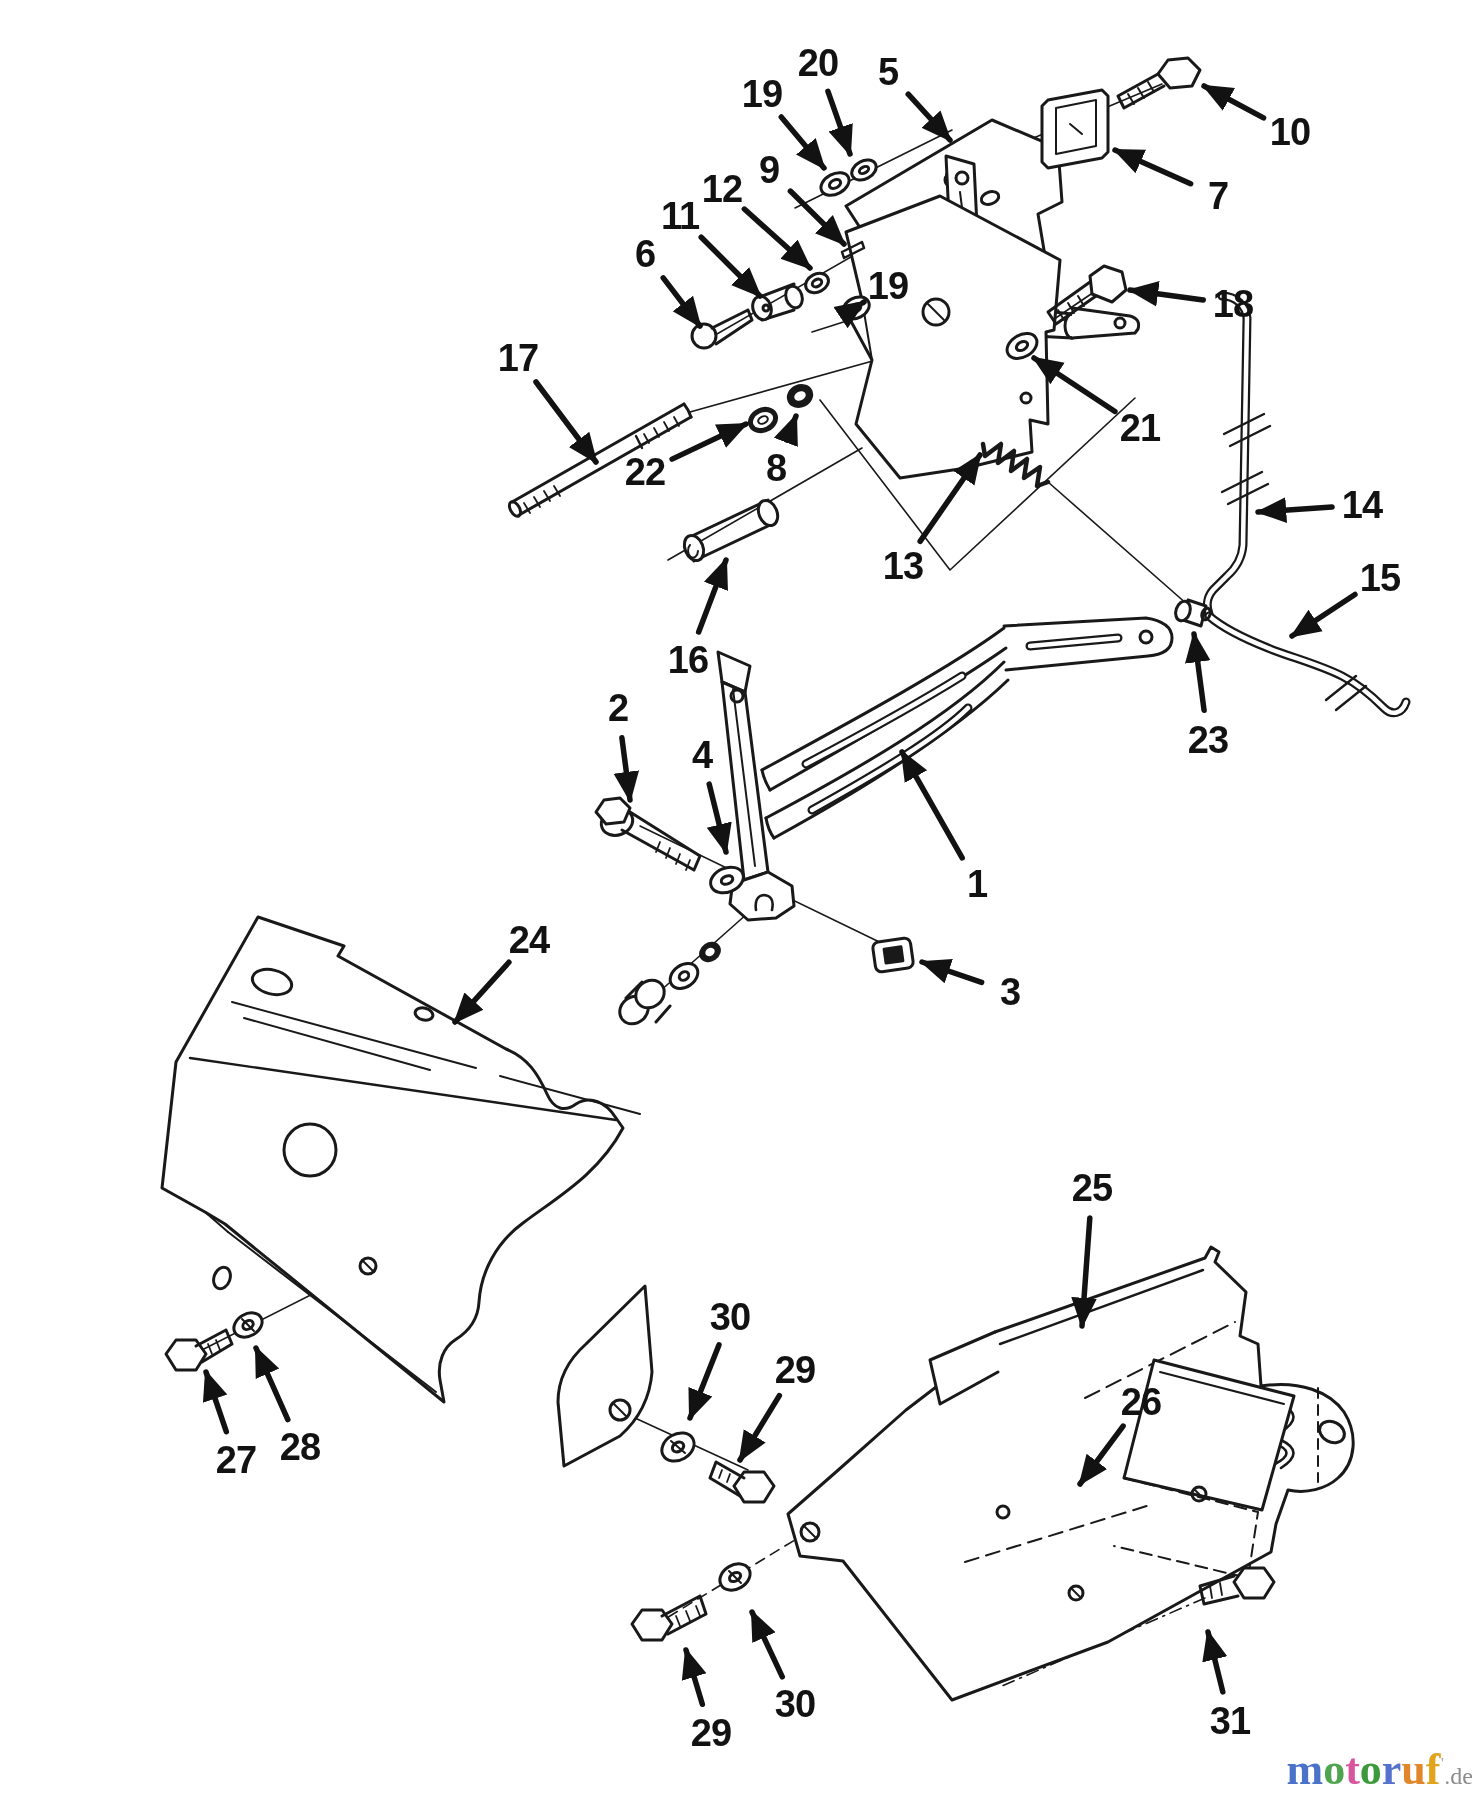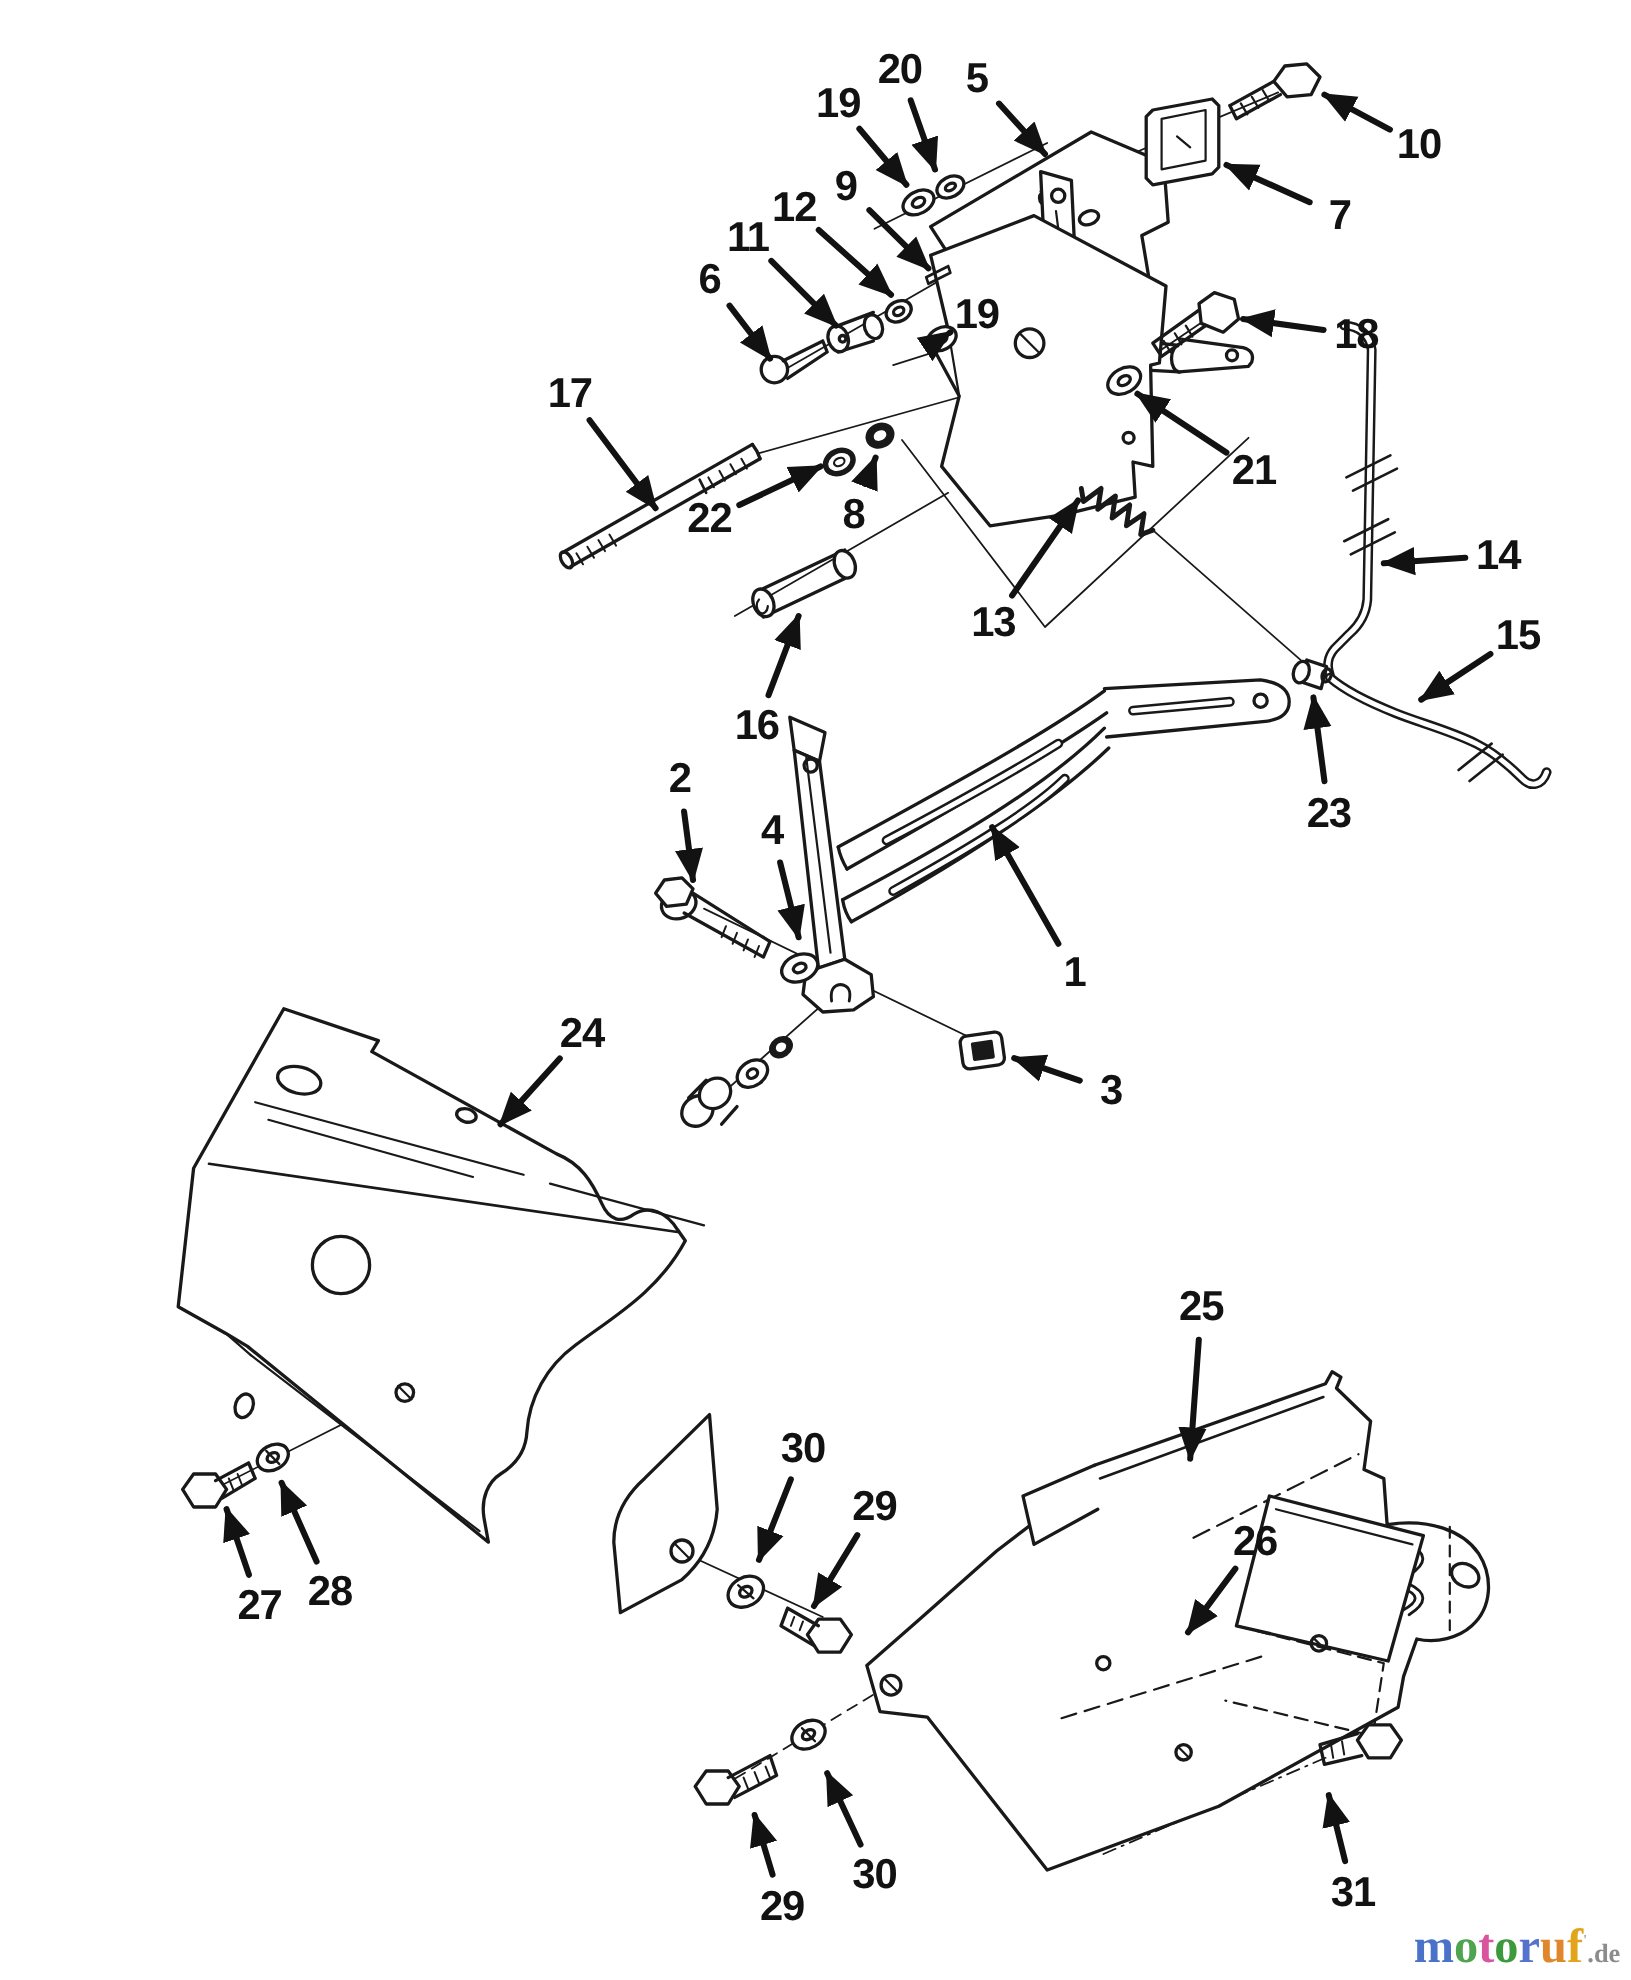--- a/index.html
+++ b/index.html
@@ -5,21 +5,21 @@
   html,body{margin:0;padding:0;background:#ffffff;}
   body{width:1483px;height:1800px;position:relative;overflow:hidden;
        font-family:"Liberation Sans",sans-serif;}
   #stage{position:absolute;left:0;top:0;width:1483px;height:1800px;}
   svg{display:block;}
   .callout-num{font-family:"Liberation Sans",sans-serif;font-weight:bold;
                font-size:38px;letter-spacing:-1px;fill:#121212;}
   #logo{position:absolute;right:10px;bottom:8px;
         font-family:"Liberation Serif",serif;font-weight:700;
         font-size:44px;line-height:1;white-space:nowrap;}
-  #logo .suffix{font-size:24px;font-weight:700;}
+  #logo .suffix{font-size:24px;font-weight:400;}
   #logo .mark{font-size:14px;vertical-align:super;color:#aaa;}
 </style>
 </head>
 <body>
 
 <div id="stage">
 <svg id="art" width="1483" height="1800" viewBox="0 0 1483 1800" fill="none" stroke="#191919" stroke-width="3" stroke-linejoin="round" stroke-linecap="round">
   <defs>
     <marker id="ah" viewBox="0 0 12 12" refX="11" refY="6" markerWidth="5.6" markerHeight="5.6" orient="auto">
       <path d="M0,1 L12,6 L0,11 Z" fill="#121212" stroke="none"></path>

